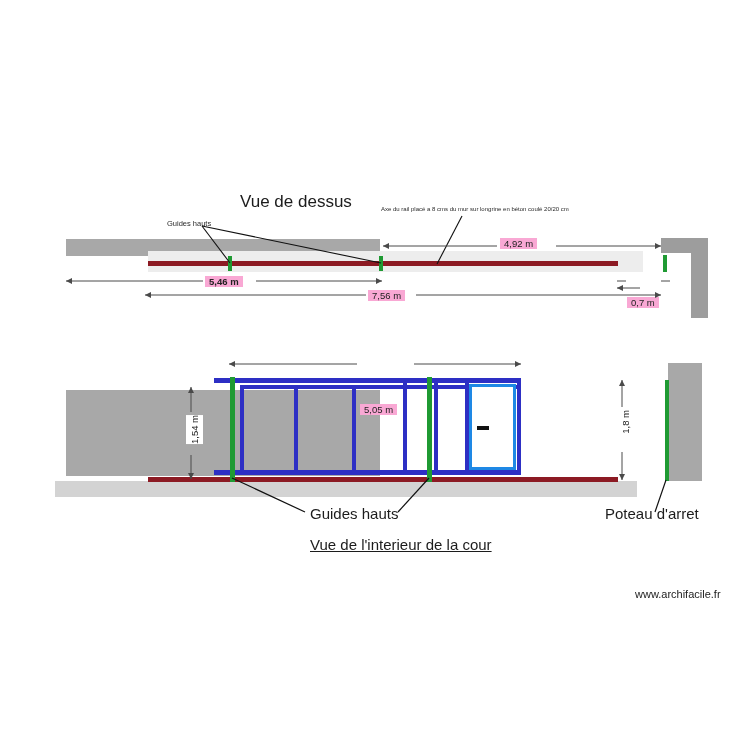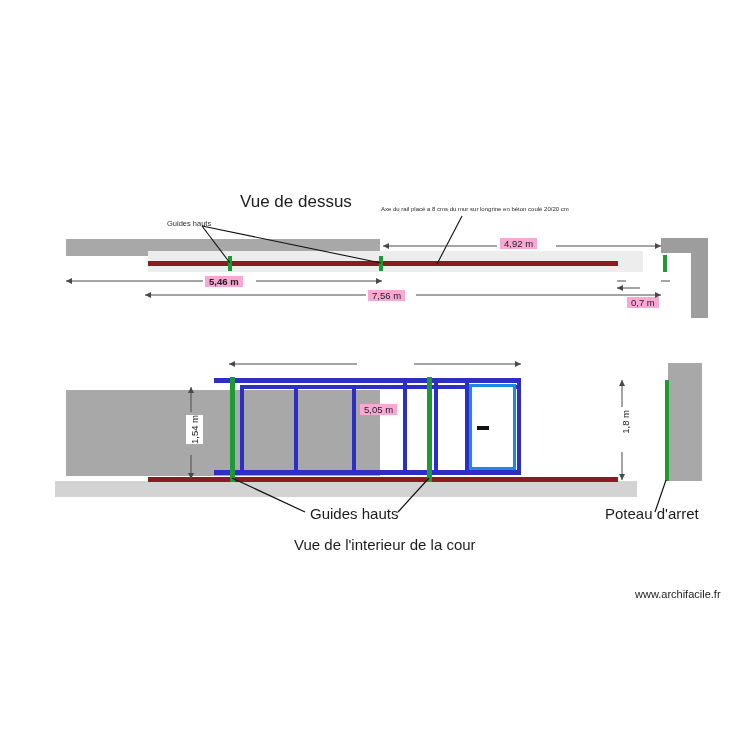--- a/index.html
+++ b/index.html
@@ -92,21 +92,21 @@
   <div class="abs handle" style="left:477px;top:426px;width:12px;height:4px;"></div>
 
   <div class="abs guide" style="left:230px;top:377px;width:5px;height:105px;"></div>
   <div class="abs guide" style="left:427px;top:377px;width:5px;height:105px;"></div>
 
   <div class="abs wall" style="left:668px;top:363px;width:34px;height:118px;"></div>
   <div class="abs guide" style="left:665px;top:380px;width:4px;height:101px;"></div>
 
   <div class="abs label-lg" style="left:310px;top:505px;">Guides hauts</div>
   <div class="abs label-lg" style="left:577px;top:505px;margin-left:28px;">Poteau d'arret</div>
-  <div class="abs label-lg" style="left:294px;top:536px;">Vue de l'interieur de la cour</div>
+  <div class="abs label-lg" style="left:310px;top:536px;text-decoration:underline;">Vue de l'interieur de la cour</div>
 
   <div class="abs dim-txt" style="left:500px;top:238px;">4,92 m</div>
   <div class="abs dim-txt" style="left:205px;top:276px;font-weight:bold;">5,46 m</div>
   <div class="abs dim-txt" style="left:368px;top:290px;">7,56 m</div>
   <div class="abs dim-txt" style="left:627px;top:276px;margin-top:21px;">0,7 m</div>
 
   <div class="abs dim-txt" style="left:360px;top:356px;margin-top:48px;">5,05 m</div>
   <div class="abs dim-txt-v" style="left:186px;top:415px;">1,54 m</div>
   <div class="abs dim-txt-v" style="left:617px;top:410px;">1,8 m</div>
 

